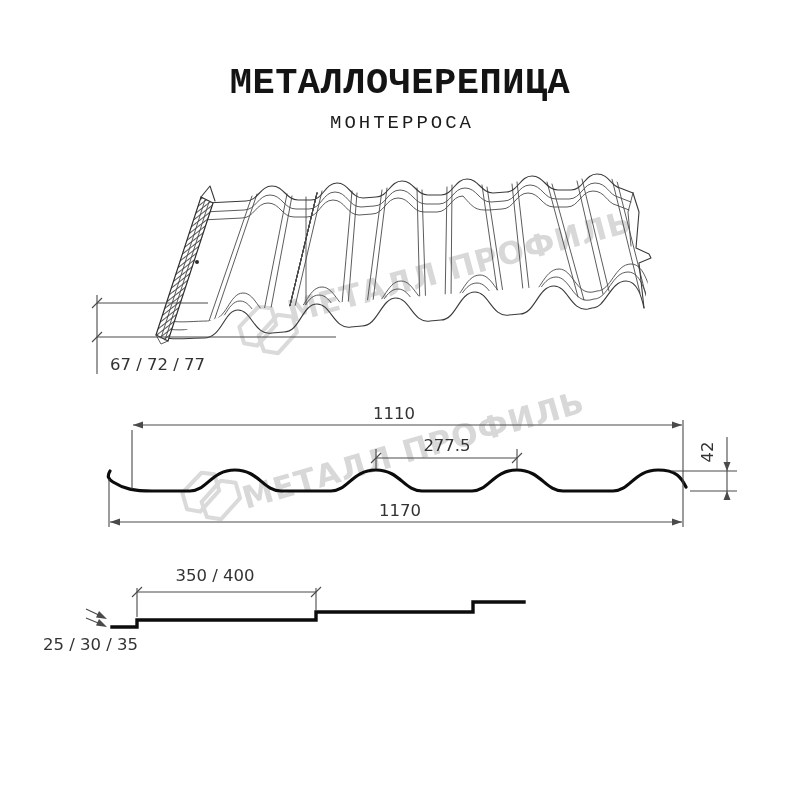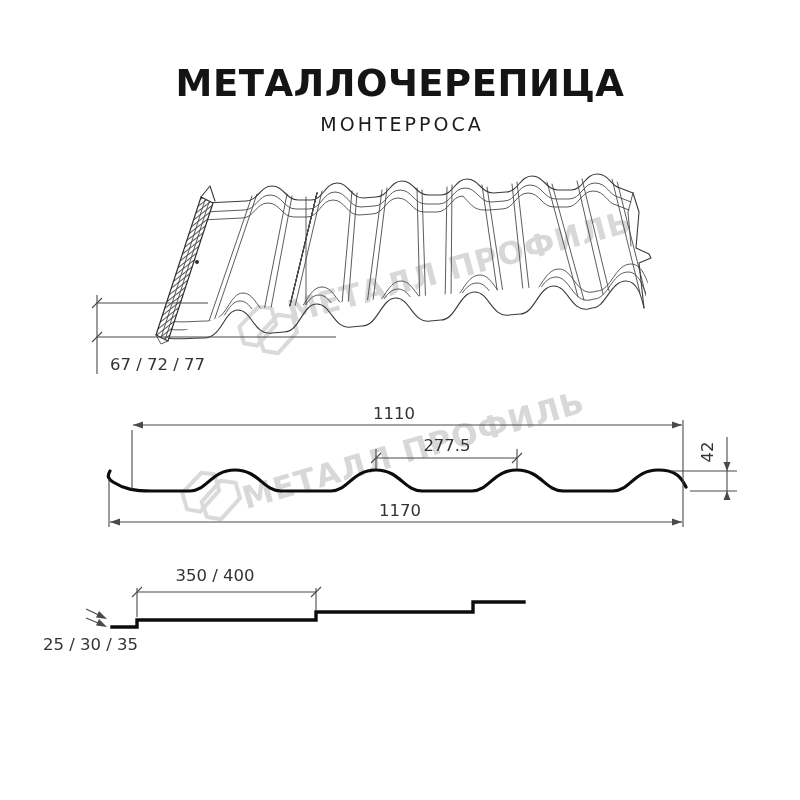--- a/index.html
+++ b/index.html
@@ -1,18 +1,18 @@
 <!DOCTYPE html>
 <html><head>
 <meta charset="utf-8">
 <style>
   html,body{margin:0;padding:0;background:#ffffff;}
   .page{position:relative;width:800px;height:800px;background:#ffffff;overflow:hidden;
         font-family:"DejaVu Sans","Liberation Sans",sans-serif;}
-  .titleblock{position:absolute;left:0;top:62px;width:800px;text-align:center;}
+  .titleblock{position:absolute;left:0;top:62px;width:800px;text-align:center;font-family:Liberation Mono, monospace;}
   .titleblock h1{margin:0;font-size:37px;font-weight:800;color:#141414;letter-spacing:.5px;}
   .titleblock h2{margin:8px 0 0 4px;font-size:19px;font-weight:500;color:#1c1c1c;letter-spacing:3px;}
   svg{position:absolute;left:0;top:0;}
   .thin{fill:none;stroke:#3a3a3a;stroke-width:1.1;stroke-linecap:round;stroke-linejoin:round;}
   .thin2{fill:none;stroke:#4a4a4a;stroke-width:0.9;stroke-linecap:round;}
   .thick{fill:none;stroke:#0c0c0c;stroke-width:3.2;stroke-linecap:round;stroke-linejoin:round;}
   .stepline{fill:none;stroke:#0c0c0c;stroke-width:3.4;stroke-linecap:square;stroke-linejoin:miter;}
   .dim{stroke:#4a4a4a;stroke-width:1.1;fill:none;}
   .dimtxt{fill:#333333;font-size:16.5px;font-family:"DejaVu Sans","Liberation Sans",sans-serif;}
   .arr{fill:#4a4a4a;stroke:none;}

